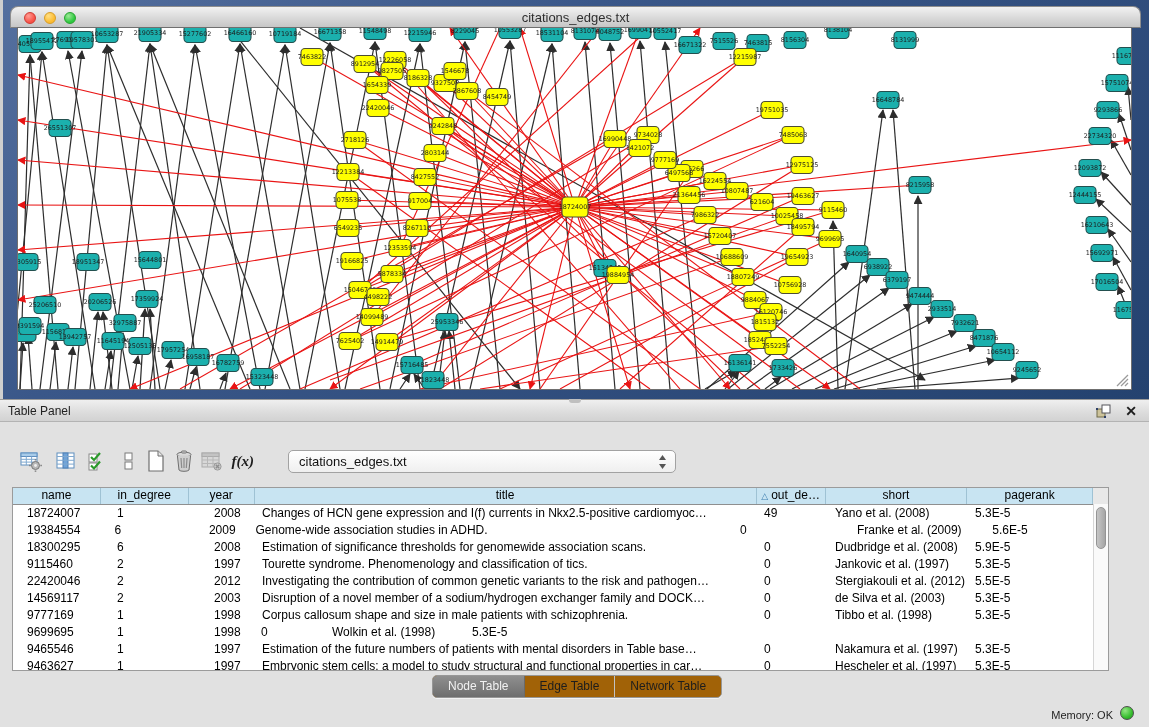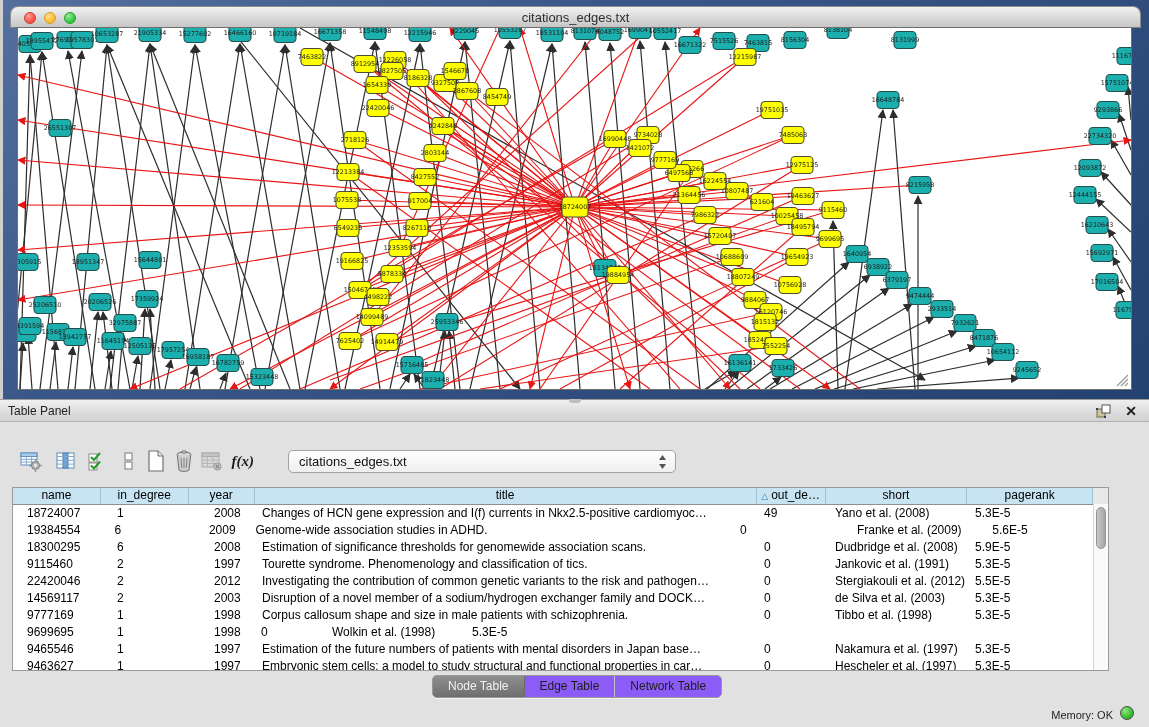--- a/index.html
+++ b/index.html
@@ -52,21 +52,21 @@
   .th .sortmark{color:#3d7fb0;font-size:9px;margin-right:3px;}
   .th.scrollcap{border-right:none;background:#e8e8e8;}
   .tr{display:flex;height:17px;background:#fff;}
   .td{box-sizing:border-box;font-size:12px;color:#000;line-height:16px;white-space:nowrap;overflow:hidden;}
   .vscroll{position:absolute;right:0;top:16px;width:15px;height:166px;background:#fafafa;
     border-left:1px solid #d6d6d6;box-sizing:border-box;}
   .vthumb{position:absolute;left:2px;top:3px;width:10px;height:42px;border-radius:6px;
     background:linear-gradient(90deg,#c6c6c6,#a5a5a5);border:1px solid #949494;box-sizing:border-box;}
   
   .tabs{position:absolute;left:432px;top:276px;height:21px;display:flex;
-    border:1px solid #979797;border-radius:5px;overflow:hidden;background:#8b5cf6;
+    border:1px solid #979797;border-radius:5px;overflow:hidden;background:#a16207;
     box-shadow:0 1px 0 rgba(255,255,255,.6);}
   .tab{font-size:12px;line-height:20px;padding:0 15px;color:#1d1d1d;border-right:1px solid #c2c2c2;}
   .tab:last-child{border-right:none;}
   .tab.sel{background:linear-gradient(#8f8f8f,#6e6e6e);color:#f2f2f2;border-right:1px solid #6a6a6a;}
   
   .status-text{position:absolute;right:36px;top:310px;font-size:11px;color:#1f1f1f;}
   .status-dot{position:absolute;right:15px;top:307px;width:14px;height:14px;border-radius:50%;
     background:radial-gradient(circle at 35% 30%,#93e583,#36bd2e 60%,#259422);border:1px solid #4d4d4d;box-sizing:border-box;}
 </style>
 </head>
@@ -649,21 +649,21 @@
           <div class="td" style="width: 69px; padding-left: 6px;">0</div>
           <div class="td" style="width: 142px; padding-left: 8px;">Dudbridge et al. (2008)</div>
           <div class="td" style="width: 126px; padding-left: 6px;">5.9E-5</div>
         </div>
         <div class="tr">
           <div class="td" style="width: 88px; padding-left: 14px;">9115460</div>
           <div class="td" style="width: 88px; padding-left: 16px;">2</div>
           <div class="td" style="width: 66px; padding-left: 25px;">1997</div>
           <div class="td" style="width: 503px; padding-left: 7px;">Tourette syndrome. Phenomenology and classification of tics.</div>
           <div class="td" style="width: 69px; padding-left: 6px;">0</div>
-          <div class="td" style="width: 142px; padding-left: 8px;">Jankovic et al. (1991)</div>
+          <div class="td" style="width: 142px; padding-left: 8px;">Jankovic et al. (1997)</div>
           <div class="td" style="width: 126px; padding-left: 6px;">5.3E-5</div>
         </div>
         <div class="tr">
           <div class="td" style="width: 88px; padding-left: 14px;">22420046</div>
           <div class="td" style="width: 88px; padding-left: 16px;">2</div>
           <div class="td" style="width: 66px; padding-left: 25px;">2012</div>
           <div class="td" style="width: 503px; padding-left: 7px;">Investigating the contribution of common genetic variants to the risk and pathogen…</div>
           <div class="td" style="width: 69px; padding-left: 6px;">0</div>
           <div class="td" style="width: 142px; padding-left: 8px;">Stergiakouli et al. (2012)</div>
           <div class="td" style="width: 126px; padding-left: 6px;">5.5E-5</div>
@@ -691,21 +691,21 @@
           <div class="td" style="width: 88px; padding-left: 16px;">1</div>
           <div class="td" style="width: 66px; padding-left: 25px;">1998</div>
           <div class="td" style="width: 69px; padding-left: 6px;">0</div>
           <div class="td" style="width: 142px; padding-left: 8px;">Wolkin et al. (1998)</div>
           <div class="td" style="width: 126px; padding-left: 6px;">5.3E-5</div>
         </div>
         <div class="tr">
           <div class="td" style="width: 88px; padding-left: 14px;">9465546</div>
           <div class="td" style="width: 88px; padding-left: 16px;">1</div>
           <div class="td" style="width: 66px; padding-left: 25px;">1997</div>
-          <div class="td" style="width: 503px; padding-left: 7px;">Estimation of the future numbers of patients with mental disorders in Japan base…</div>
+          <div class="td" style="width: 503px; padding-left: 7px;">Estimation of the future numbers of patients with mental disorders in Table base…</div>
           <div class="td" style="width: 69px; padding-left: 6px;">0</div>
           <div class="td" style="width: 142px; padding-left: 8px;">Nakamura et al. (1997)</div>
           <div class="td" style="width: 126px; padding-left: 6px;">5.3E-5</div>
         </div>
         <div class="tr">
           <div class="td" style="width: 88px; padding-left: 14px;">9463627</div>
           <div class="td" style="width: 88px; padding-left: 16px;">1</div>
           <div class="td" style="width: 66px; padding-left: 25px;">1997</div>
           <div class="td" style="width: 503px; padding-left: 7px;">Embryonic stem cells: a model to study structural and functional properties in car…</div>
           <div class="td" style="width: 69px; padding-left: 6px;">0</div>

